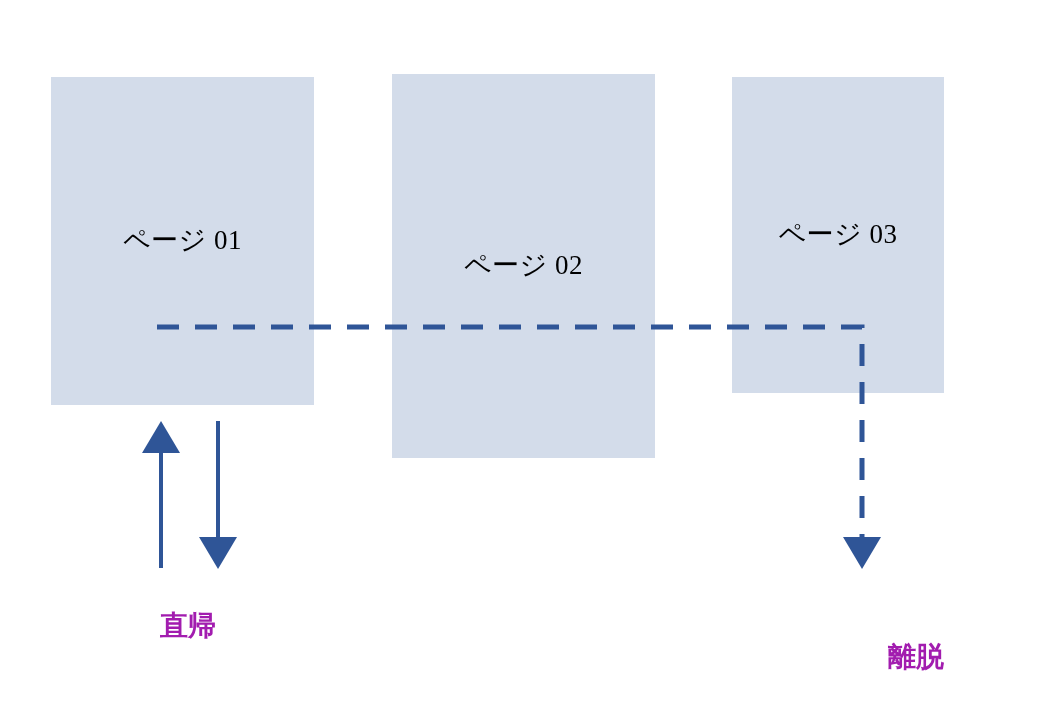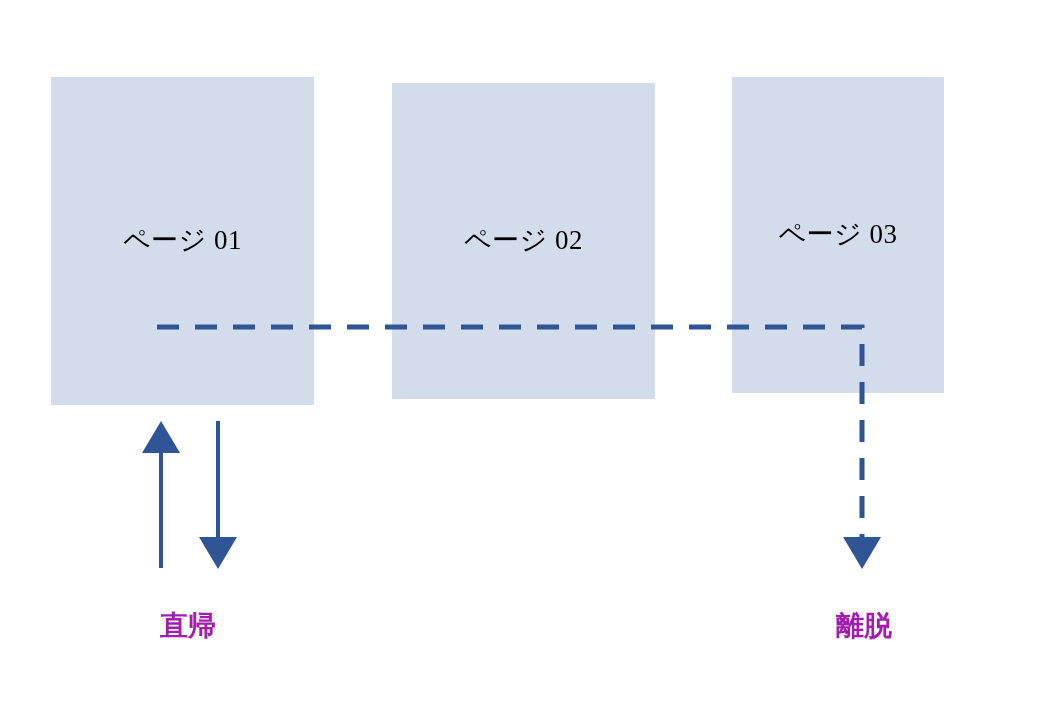--- a/index.html
+++ b/index.html
@@ -53,21 +53,21 @@
 </style>
 </head>
 <body>
 
 <div id="canvas">
 
   <div class="page-box" style="left:51px; top:77px; width:263px; height:328px;">
     <span class="page-box-label">ページ 01</span>
   </div>
 
-  <div class="page-box" style="left:392px; top:83px; width:263px; height:316px;">
+  <div class="page-box" style="left:392px; top:74px; width:263px; height:384px;">
     <span class="page-box-label">ページ 02</span>
   </div>
 
   <div class="page-box" style="left:732px; top:77px; width:212px; height:316px;">
     <span class="page-box-label">ページ 03</span>
   </div>
 
   <svg id="vector-layer" viewBox="0 0 1048 718">
 
     <g>
@@ -84,17 +84,17 @@
       <path d="M 157 327 L 862 327 L 862 538" fill="none" stroke="#2f5597" stroke-width="5" stroke-dasharray="22 16" stroke-linecap="butt"></path>
       <polygon points="862,569 843,537 881,537" fill="#2f5597"></polygon>
     </g>
 
   </svg>
 
   <div class="flow-label" style="left:108px; top:607px; width:160px;">
     <span>直帰</span>
   </div>
 
-  <div class="flow-label" style="left:784px; top:607px; width:160px;">
+  <div class="flow-label" style="left:784px; top:638px; width:160px;text-align:right;">
     <span>離脱</span>
   </div>
 
 </div>
 
 </body></html>

